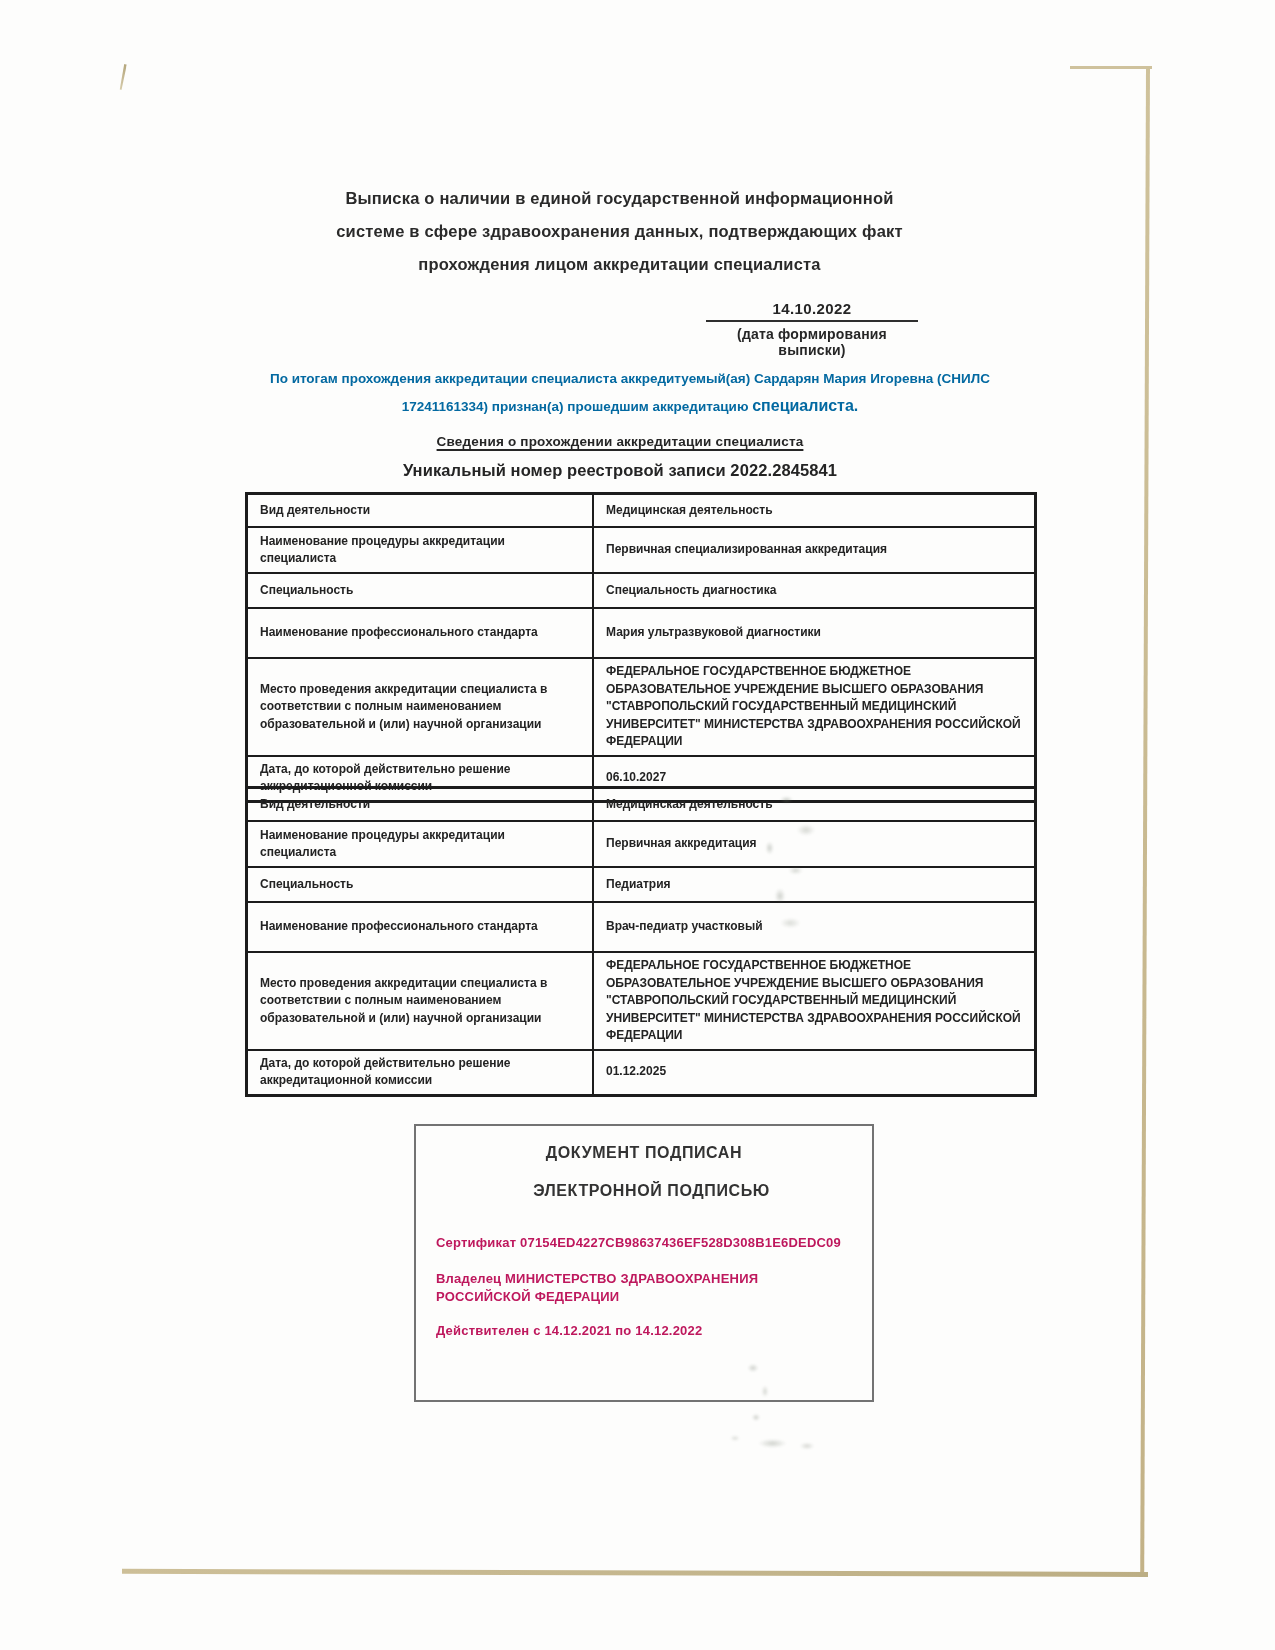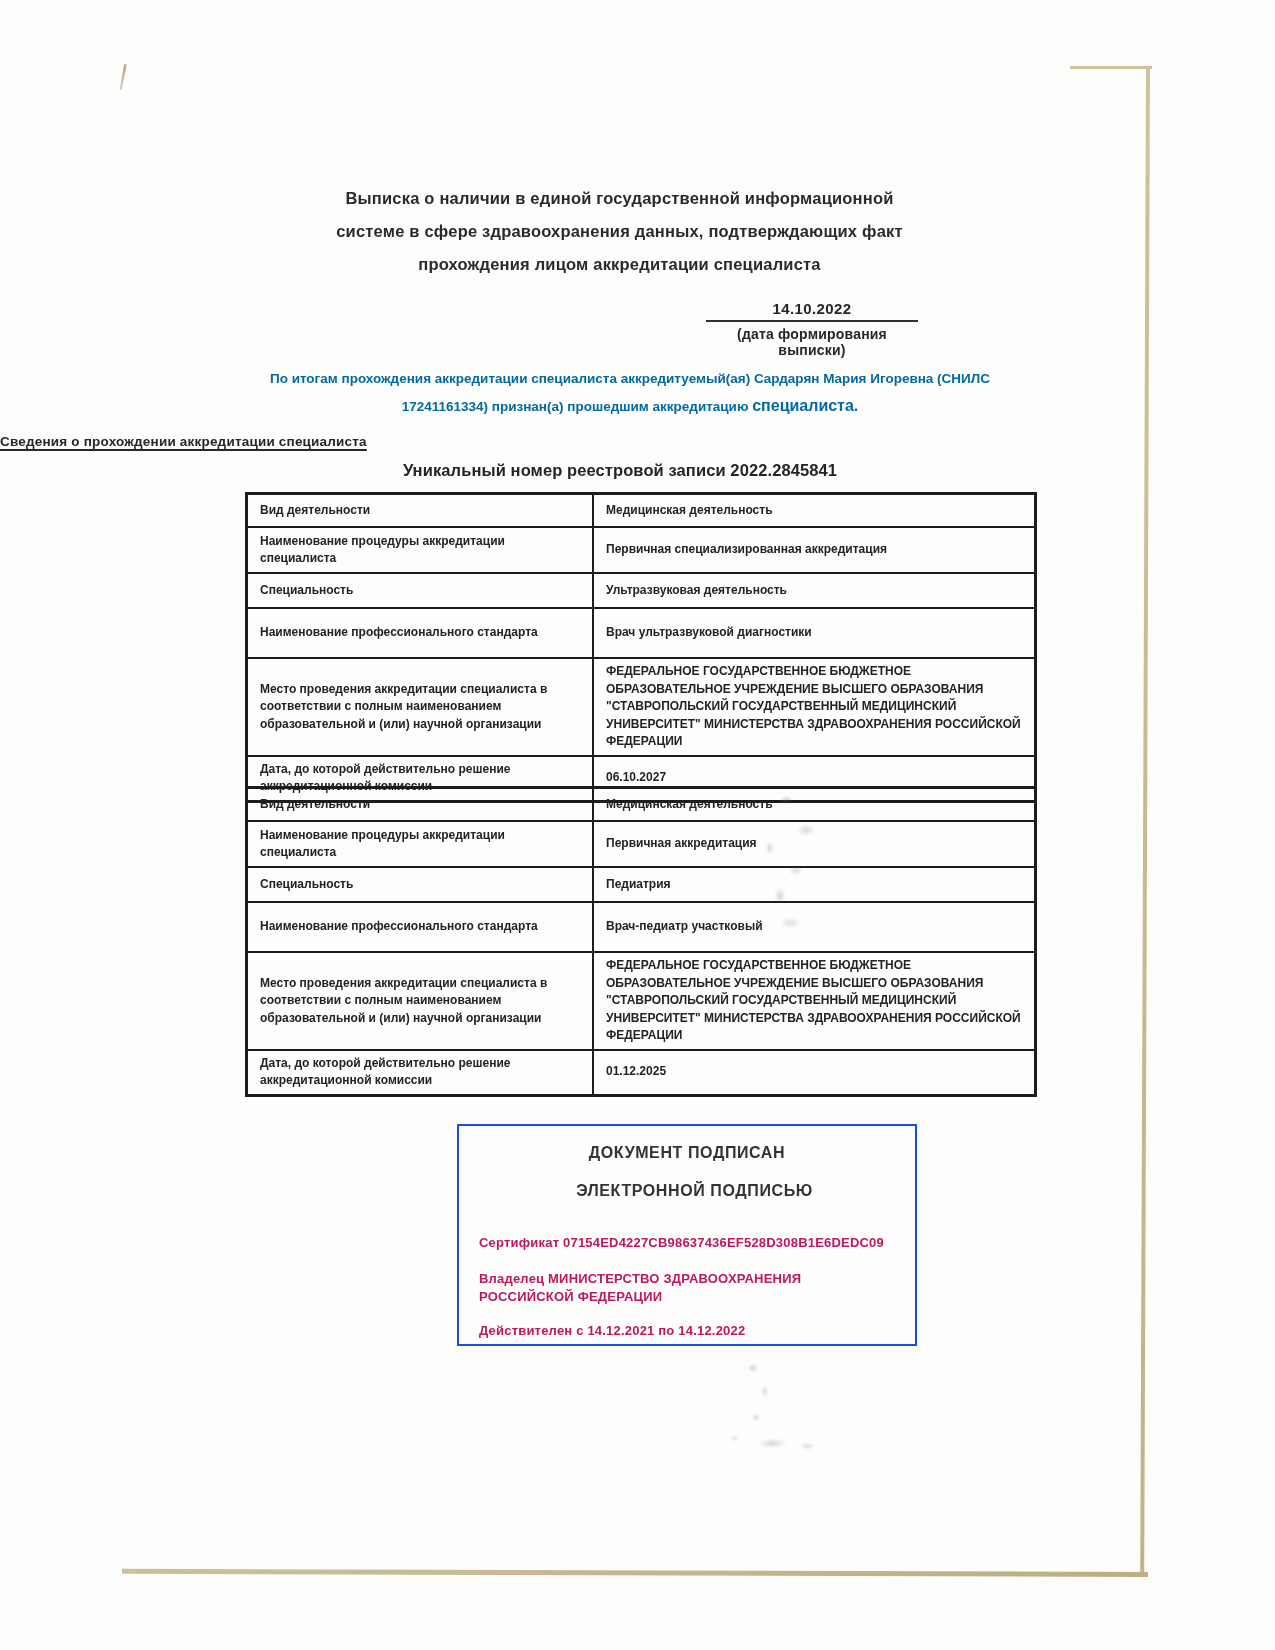--- a/index.html
+++ b/index.html
@@ -81,21 +81,21 @@
   }
   .date-caption { font-size: 14px; padding-top: 4px; letter-spacing: .2px; }
 
   .intro {
     position: absolute; left: 245px; top: 365px; width: 770px;
     text-align: center; font-size: 13.5px; line-height: 27px; color: #0369a1;
   }
   .intro-big { font-size: 16px; }
 
   .section-heading {
-    position: absolute; left: 0; top: 434px; width: 1240px; text-align: left;
+    position: absolute; left: 0; top: 434px; width: 1240px; text-align: center;
     font-size: 13.5px; text-decoration: underline; text-underline-offset: 3px;
     text-decoration-thickness: 1.5px; letter-spacing: .2px;
   }
   .registry-number {
     position: absolute; left: 0; top: 461px; width: 1240px; text-align: center;
     font-size: 16.5px; letter-spacing: .1px; color: #242424;
   }
 
   
   table.acc-table {
@@ -115,22 +115,22 @@
   table.acc-table td.label-cell { width: 322px; }
   table.acc-table tr:nth-child(1) td { height: 23px; }
   table.acc-table tr:nth-child(2) td { height: 36px; }
   table.acc-table tr:nth-child(3) td { height: 25px; }
   table.acc-table tr:nth-child(4) td { height: 40px; border-radius: 9px; }
   table.acc-table tr:nth-child(5) td { height: 80px; }
   table.acc-table tr:nth-child(6) td { height: 27px; }
 
   
   .sig-box {
-    position: absolute; left: 457px; top: 1124px; width: 460px; height: 222px;
-    border: 2px solid #1d4ed8; box-sizing: border-box;
+    position: absolute; left: 414px; top: 1124px; width: 460px; height: 278px;
+    border: 2px solid #737373; box-sizing: border-box;
   }
   .sig-head {
     text-align: center; font-size: 16px; letter-spacing: .6px;
     margin-top: 18px; color: #333;
   }
   .sig-head + .sig-head { margin-top: 20px; padding-left: 15px; }
   .sig-line {
     margin: 0 0 0 20px; font-size: 13px; line-height: 18px;
     letter-spacing: .2px; color: #be185d; padding-right: 24px;
   }
@@ -171,25 +171,25 @@
         <tr>
           <td class="label-cell">Вид деятельности</td>
           <td class="value-cell">Медицинская деятельность</td>
         </tr>
         <tr>
           <td class="label-cell">Наименование процедуры аккредитации специалиста</td>
           <td class="value-cell">Первичная специализированная аккредитация</td>
         </tr>
         <tr>
           <td class="label-cell">Специальность</td>
-          <td class="value-cell">Ультразвуковая деятельность</td>
+          <td class="value-cell">Специальность диагностика</td>
         </tr>
         <tr>
           <td class="label-cell">Наименование профессионального стандарта</td>
-          <td class="value-cell">Врач ультразвуковой диагностики</td>
+          <td class="value-cell">Мария ультразвуковой диагностики</td>
         </tr>
         <tr>
           <td class="label-cell">Место проведения аккредитации специалиста в соответствии с полным наименованием образовательной и (или) научной организации</td>
           <td class="value-cell">ФЕДЕРАЛЬНОЕ ГОСУДАРСТВЕННОЕ БЮДЖЕТНОЕ ОБРАЗОВАТЕЛЬНОЕ УЧРЕЖДЕНИЕ ВЫСШЕГО ОБРАЗОВАНИЯ "СТАВРОПОЛЬСКИЙ ГОСУДАРСТВЕННЫЙ МЕДИЦИНСКИЙ УНИВЕРСИТЕТ" МИНИСТЕРСТВА ЗДРАВООХРАНЕНИЯ РОССИЙСКОЙ ФЕДЕРАЦИИ</td>
         </tr>
         <tr>
           <td class="label-cell">Дата, до которой действительно решение аккредитационной комиссии</td>
           <td class="value-cell">06.10.2027</td>
         </tr>
       </tbody>

